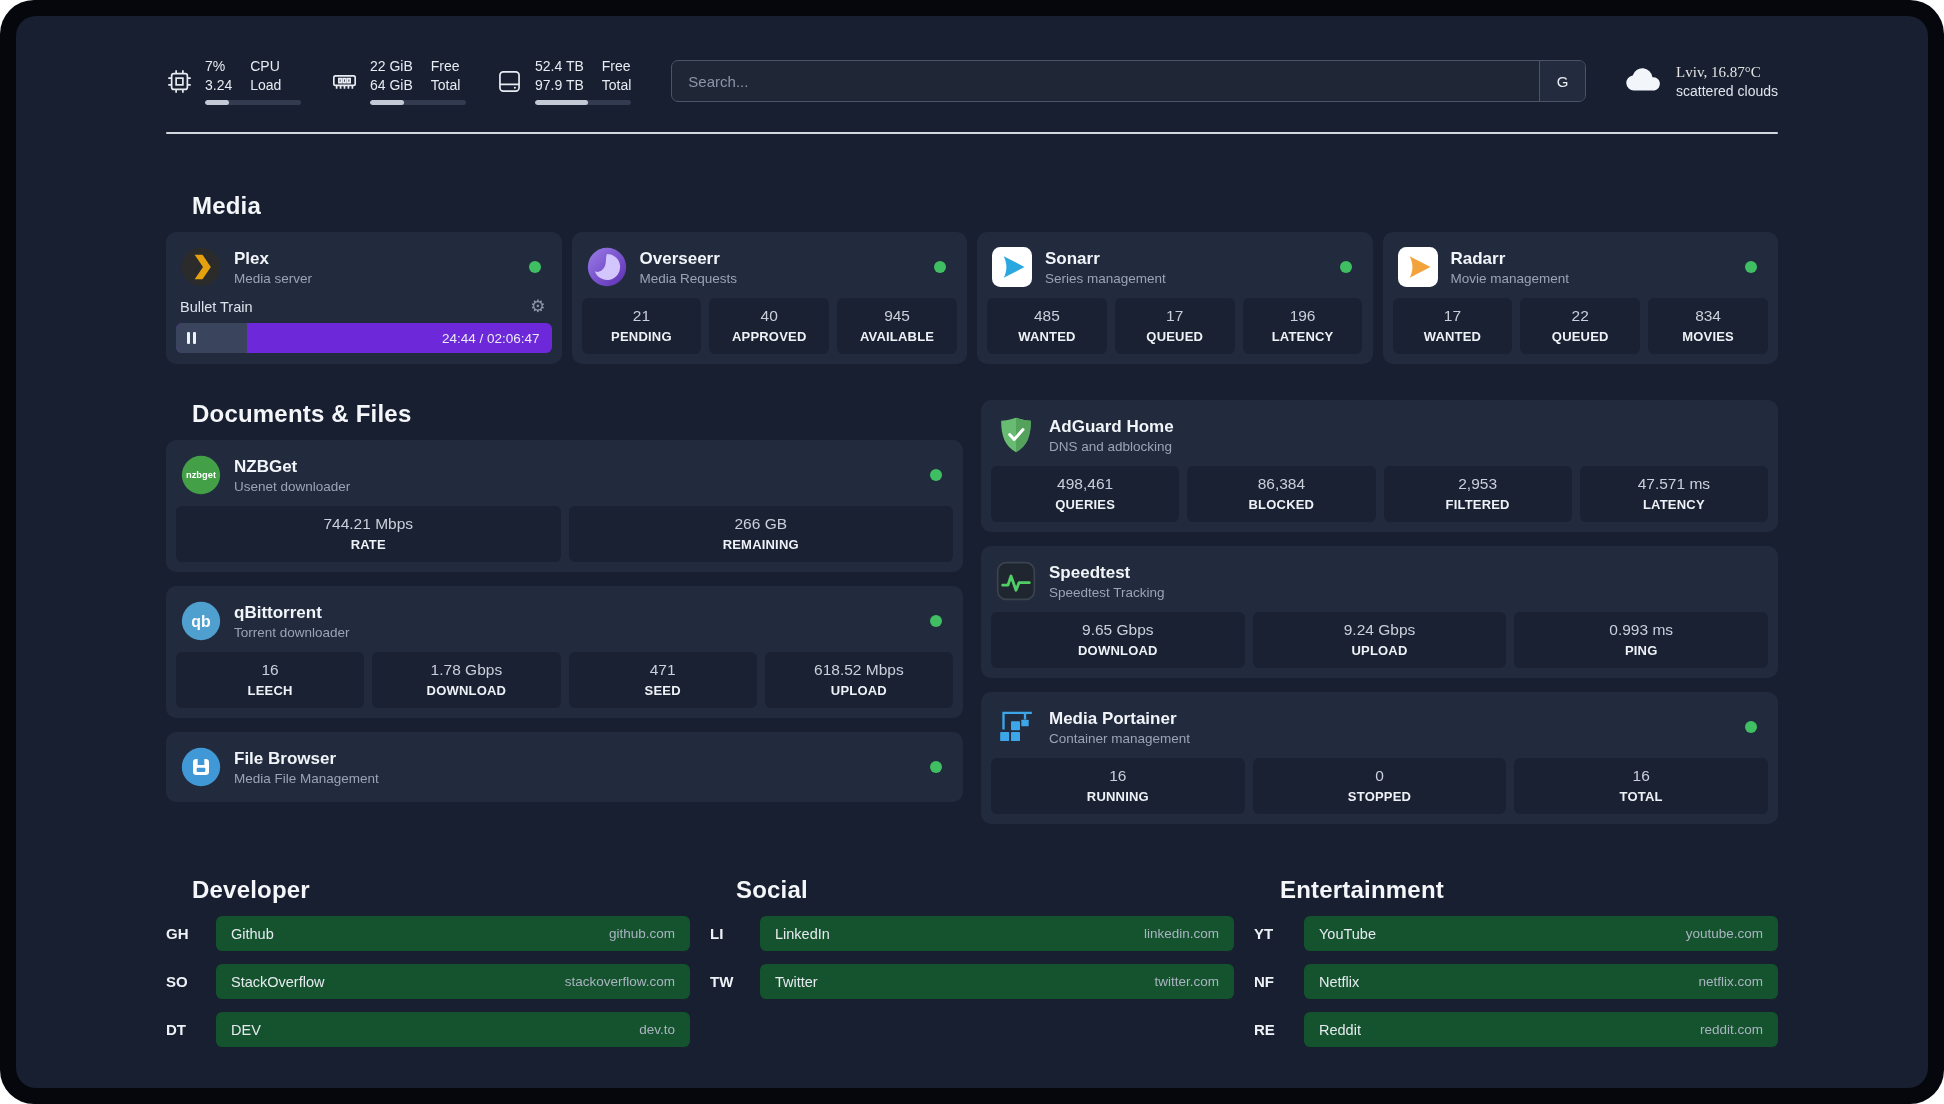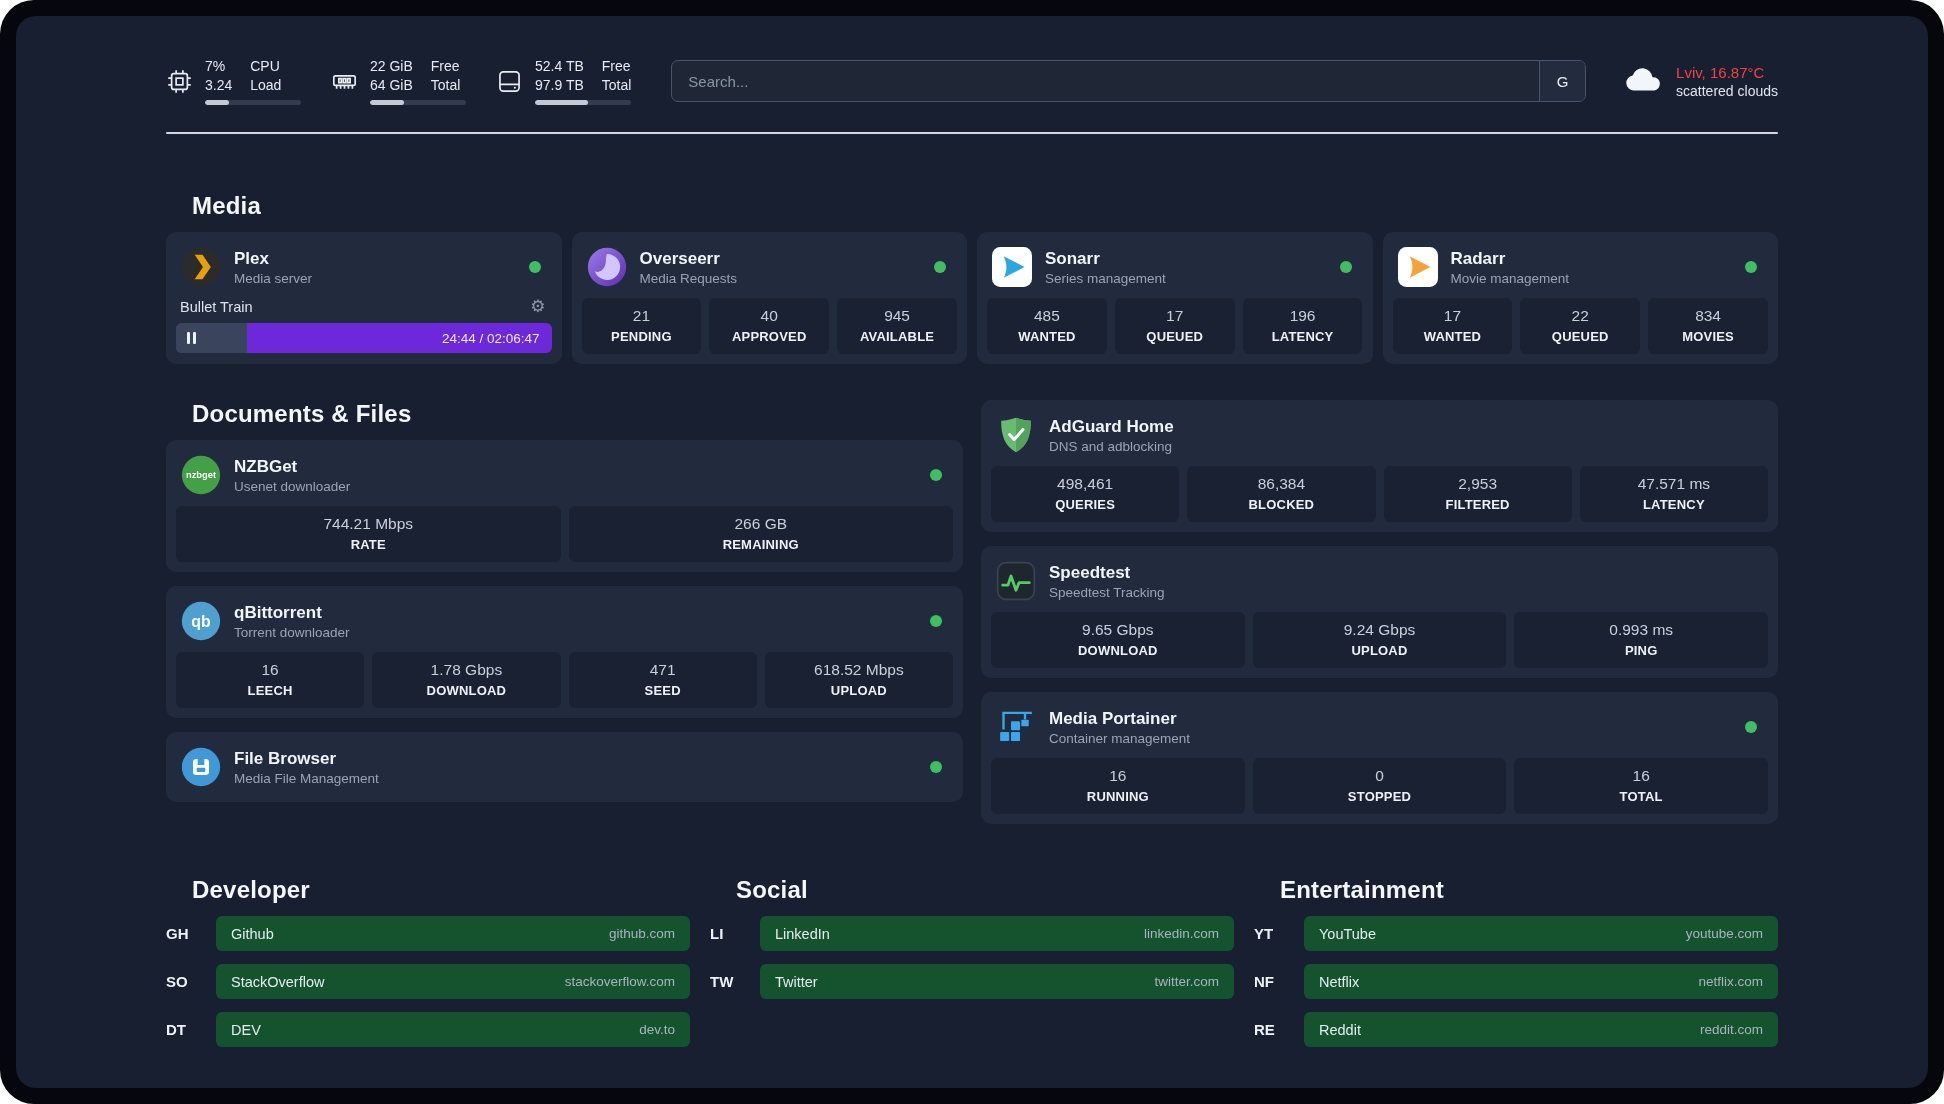--- a/index.html
+++ b/index.html
@@ -26,21 +26,21 @@
   .sys-track { height: 5px; width: 100%; background: #323b50; border-radius: 3px; overflow: hidden; }
   .sys-fill { height: 100%; background: #c3cad6; border-radius: 3px; }
 
   .searchbar { flex: 1; display: flex; height: 42px; background: #1f2737; border: 1px solid #4a5368; border-radius: 7px; overflow: hidden; margin: 0 36px 0 40px; }
   .search-input { flex: 1; background: transparent; border: none; outline: none; color: #dfe4ec; padding: 0 16px; font-size: 15px; font-family: inherit; }
   .search-input::placeholder { color: #8b95a7; }
   .search-btn { width: 46px; border-left: 1px solid #4a5368; background: #232c3e; color: #e8ecf3; font-size: 15px; display: flex; align-items: center; justify-content: center; cursor: pointer; }
 
   .weather { display: flex; align-items: center; gap: 12px; }
   .weather-lines { display: flex; flex-direction: column; gap: 2px; }
-  .weather-loc { font-size: 15px; color: #ef4444; }
+  .weather-loc { font-size: 15px; color: #e5e5e5; font-family: Liberation Serif, serif; }
   .weather-cond { font-size: 14px; color: #dfe5ee; }
 
   .divider { margin-top: 22px; height: 2px; background: #dde3ea; border: none; border-radius: 1px; opacity: .95; }
 
   
   .section-title { font-size: 24px; font-weight: 700; color: #f4f6f9; letter-spacing: .2px; margin-bottom: 12px; margin-left: 26px; }
   .media-section { margin-top: 58px; }
   .media-grid { display: grid; grid-template-columns: repeat(4, 1fr); gap: 10px; }
 
   .two-col { display: grid; grid-template-columns: 1fr 1fr; gap: 18px; margin-top: 36px; align-items: start; }

